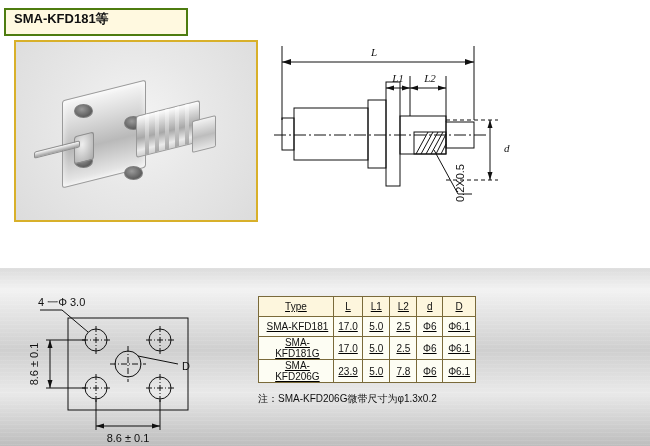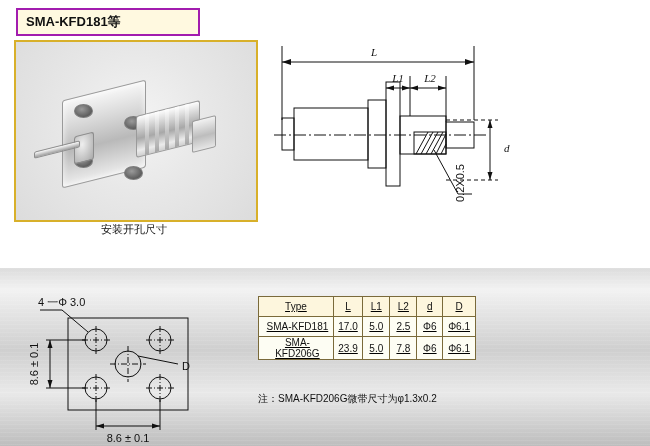--- a/index.html
+++ b/index.html
@@ -5,23 +5,23 @@
   html,body{margin:0;padding:0;}
   body{
     width:650px;height:446px;
     background:#ffffff;
     font-family:"Liberation Sans", sans-serif;
     position:relative;
     overflow:hidden;
   }
   
   #title-box{
-    position:absolute;left:16px;top:8px;width:180px;height:24px;
-    background:#fff9e0;border:2px solid #a21caf;
-    display:flex;align-items:center;
+    position:absolute;left:4px;top:8px;width:180px;height:24px;
+    background:#fff9e0;border:2px solid #4d7c0f;
+    display:flex;
   }
   #title-box .t{
     font-size:13px;font-weight:bold;color:#111;padding-left:8px;letter-spacing:0px;
   }
   
   #photo-panel{
     position:absolute;left:14px;top:40px;width:240px;height:178px;
     border:2px solid #d8b02a;background:#ffffff;overflow:hidden;
   }
   #photo-inner{
@@ -133,21 +133,20 @@
       <div class="ph-ring" style="left:38px;"></div>
       <div class="ph-ring" style="left:48px;"></div>
     </div>
     <div class="ph-tip"></div>
     <div class="ph-pin-base"></div>
     <div class="ph-pin"></div>
   </div>
 </div>
 
 <div id="photo-caption">
-  <div>安装开孔尺寸</div>
 </div>
 
 <div id="tech-dwg">
 <svg width="380" height="250" viewBox="0 0 380 250">
   <g stroke="#111" fill="none" stroke-width="1">
 
     <line x1="24" y1="38" x2="216" y2="38"></line>
     <polygon points="24,38 33,35 33,41" fill="#111" stroke="none"></polygon>
     <polygon points="216,38 207,35 207,41" fill="#111" stroke="none"></polygon>
 
@@ -266,20 +265,28 @@
   <tbody>
     <tr>
       <td class="type">SMA-KFD181</td>
       <td>17.0</td>
       <td>5.0</td>
       <td>2.5</td>
       <td>Φ6</td>
       <td>Φ6.1</td>
     </tr>
     <tr>
+      <td class="type">SMA-KFD181G</td>
+      <td>17.0</td>
+      <td>5.0</td>
+      <td>2.5</td>
+      <td>Φ6</td>
+      <td>Φ6.1</td>
+    </tr>
+    <tr>
       <td class="type">SMA-KFD206G</td>
       <td>23.9</td>
       <td>5.0</td>
       <td>7.8</td>
       <td>Φ6</td>
       <td>Φ6.1</td>
     </tr>
   </tbody>
 </table>
 

